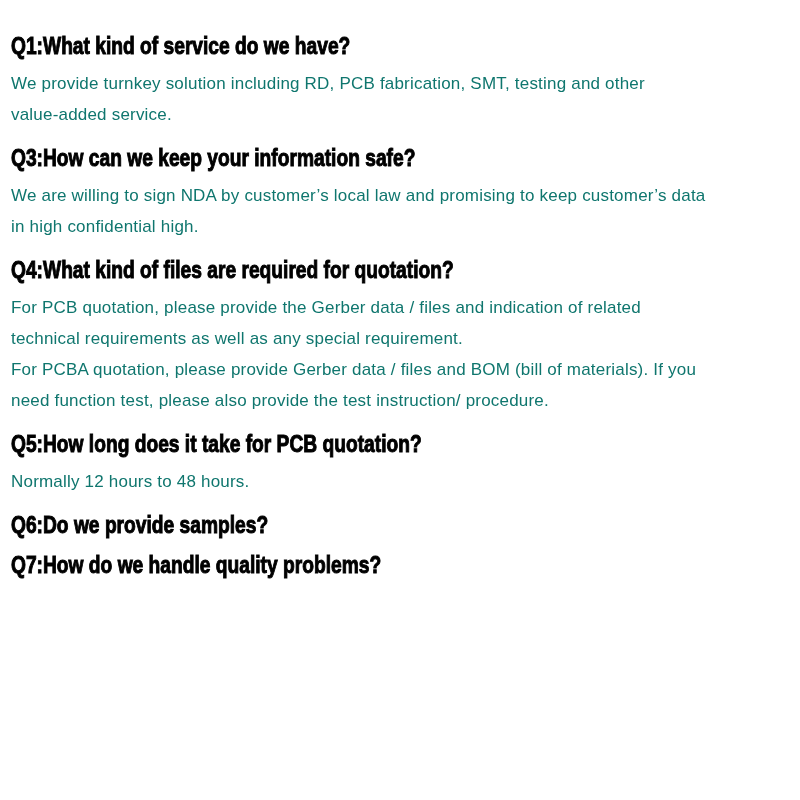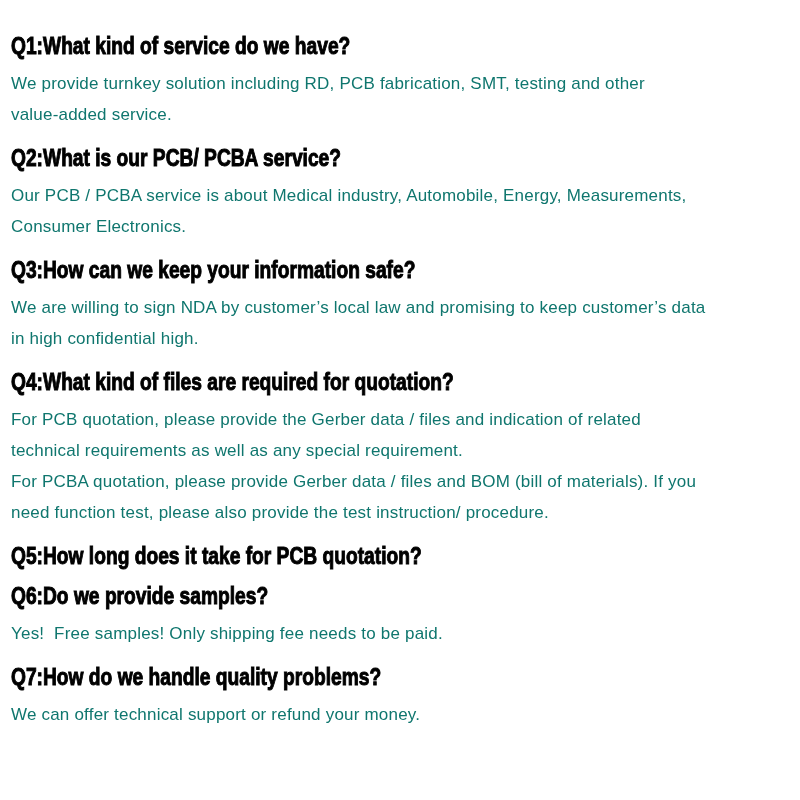--- a/index.html
+++ b/index.html
@@ -50,47 +50,41 @@
 <body>
 
 <div class="page">
 
   <section class="faq-item">
     <h2 class="question">Q1:What kind of service do we have?</h2>
     <p class="answer">We provide turnkey solution including RD, PCB fabrication, SMT, testing and other
 value-added service.</p>
   </section>
 
-  <section class="faq-item">
-    <h2 class="question">Q2:What is our PCB/ PCBA service?</h2>
-    <p class="answer">Our PCB / PCBA service is about Medical industry, Automobile, Energy, Measurements,
-Consumer Electronics.</p>
-  </section>
 
   <section class="faq-item">
     <h2 class="question">Q3:How can we keep your information safe?</h2>
     <p class="answer">We are willing to sign NDA by customer’s local law and promising to keep customer’s data
 in high confidential high.</p>
   </section>
 
   <section class="faq-item">
     <h2 class="question">Q4:What kind of files are required for quotation?</h2>
     <p class="answer">For PCB quotation, please provide the Gerber data / files and indication of related
 technical requirements as well as any special requirement.
 For PCBA quotation, please provide Gerber data / files and BOM (bill of materials). If you
 need function test, please also provide the test instruction/ procedure.</p>
   </section>
 
   <section class="faq-item">
     <h2 class="question">Q5:How long does it take for PCB quotation?</h2>
+    <p class="answer">Normally 12 hours to 48 hours.</p>
   </section>
 
   <section class="faq-item">
     <h2 class="question">Q6:Do we provide samples?</h2>
-    <p class="answer">Yes!  Free samples! Only shipping fee needs to be paid.</p>
   </section>
 
   <section class="faq-item">
     <h2 class="question">Q7:How do we handle quality problems?</h2>
-    <p class="answer">We can offer technical support or refund your money.</p>
   </section>
 
 </div>
 
 </body></html>

